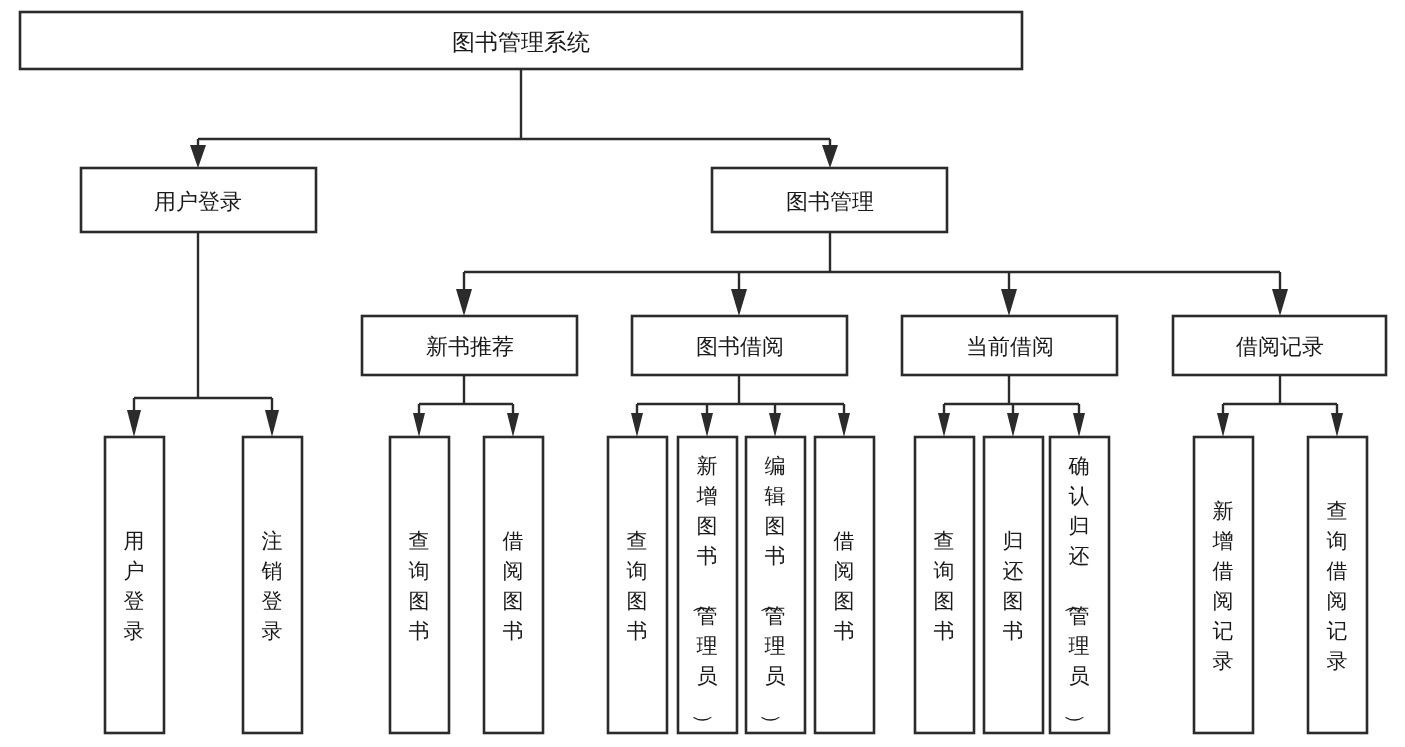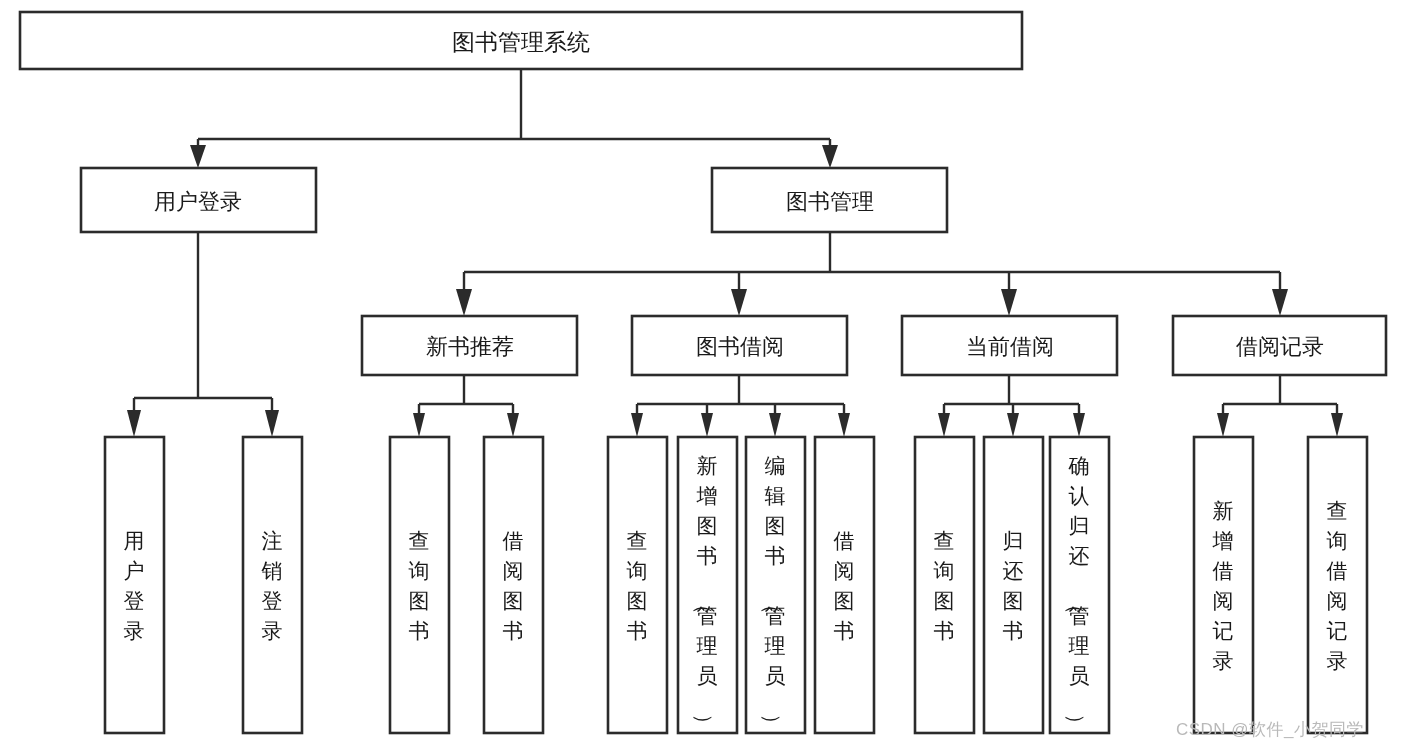--- a/index.html
+++ b/index.html
@@ -236,14 +236,13 @@
       <rect class="node-rect" x="1194" y="437" width="59" height="296"></rect>
       <text class="leaf-label" x="1223" y="498"><tspan x="1223" y="518.4">新</tspan><tspan x="1223" y="548.4">增</tspan><tspan x="1223" y="578.4">借</tspan><tspan x="1223" y="608.4">阅</tspan><tspan x="1223" y="638.4">记</tspan><tspan x="1223" y="668.4">录</tspan></text>
     </g>
     <g>
       <rect class="node-rect" x="1308" y="437" width="59" height="296"></rect>
       <text class="leaf-label" x="1337" y="498"><tspan x="1337" y="518.4">查</tspan><tspan x="1337" y="548.4">询</tspan><tspan x="1337" y="578.4">借</tspan><tspan x="1337" y="608.4">阅</tspan><tspan x="1337" y="638.4">记</tspan><tspan x="1337" y="668.4">录</tspan></text>
     </g>
 
   </svg>
 
-  <div class="watermark">CSDN @软件_小贺同学</div>
 </div>
 
 </body></html>

